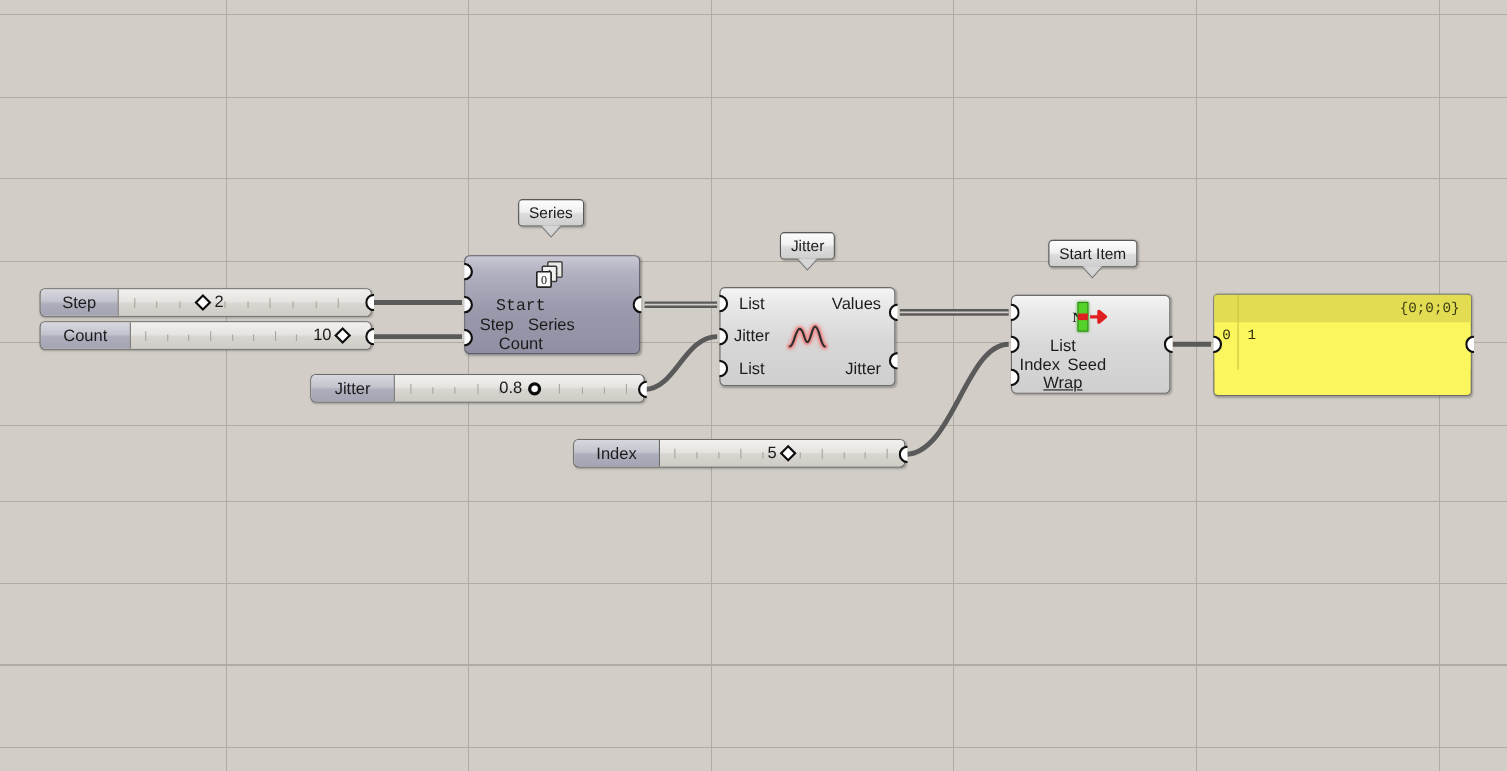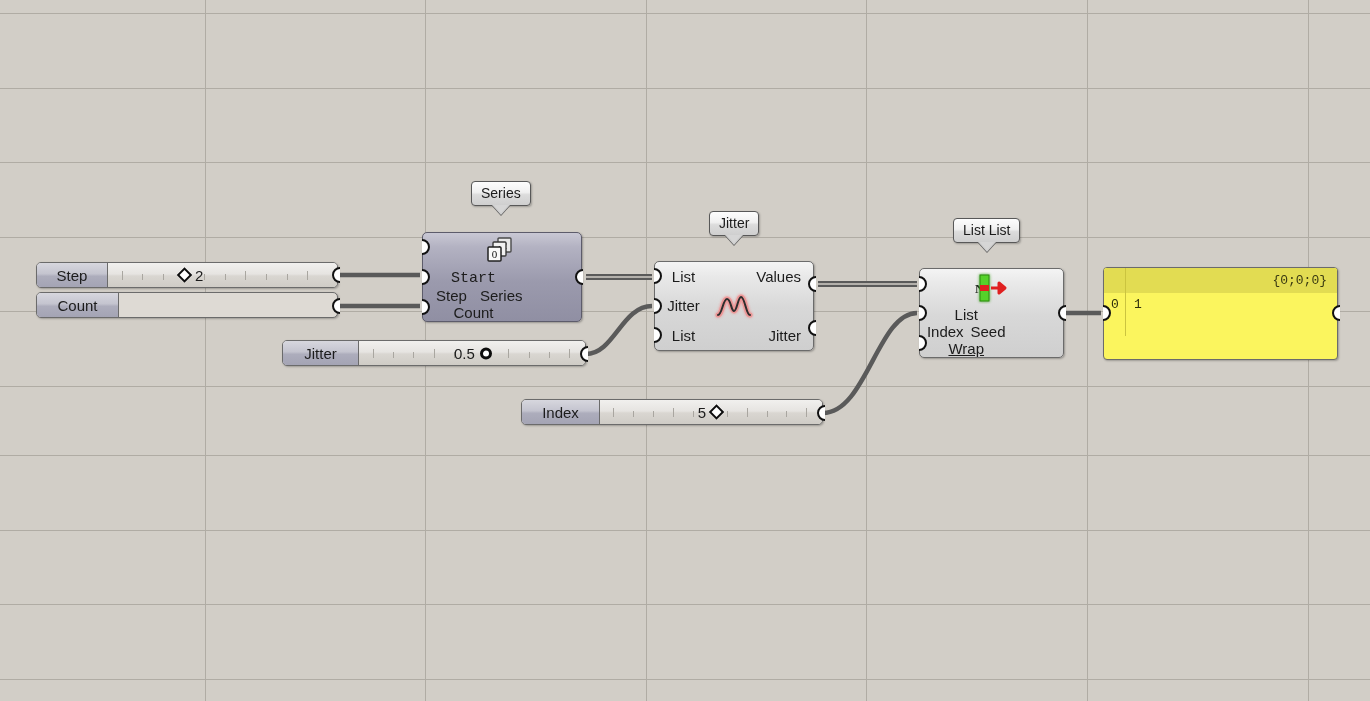--- a/index.html
+++ b/index.html
@@ -323,40 +323,58 @@
       <div class="slider-value" style="left:31%">
         <div class="grip-diamond"></div>
         <span>2</span>
       </div>
     </div>
   </div>
   <div class="grip out" style="left:332px; top:267px;"></div>
 
   <div class="slider" style="left:36px; top:292px; width:302px;">
     <div class="slider-label" style="min-width:63px">Count</div>
+    <div class="slider-track">
+      <div class="ticks">
+        <div class="tick tall" style="left:6%"></div>
+        <div class="tick" style="left:15%"></div>
+        <div class="tick" style="left:24%"></div>
+        <div class="tick tall" style="left:33%"></div>
+        <div class="tick" style="left:42%"></div>
+        <div class="tick" style="left:51%"></div>
+        <div class="tick tall" style="left:60%"></div>
+        <div class="tick" style="left:69%"></div>
+        <div class="tick" style="left:78%"></div>
+        <div class="tick tall" style="left:87%"></div>
+      </div>
+      <div class="slider-value" style="right:9%">
+        <span>10</span>
+        <div class="grip-diamond"></div>
+      </div>
+    </div>
   </div>
   <div class="grip out" style="left:332px; top:298px;"></div>
 
   <div class="slider" style="left:282px; top:340px; width:304px;">
     <div class="slider-label" style="min-width:57px">Jitter</div>
     <div class="slider-track">
       <div class="ticks">
         <div class="tick tall" style="left:6%"></div>
         <div class="tick" style="left:15%"></div>
         <div class="tick" style="left:24%"></div>
         <div class="tick tall" style="left:33%"></div>
         <div class="tick" style="left:42%"></div>
         <div class="tick" style="left:57%"></div>
         <div class="tick tall" style="left:66%"></div>
         <div class="tick" style="left:75%"></div>
         <div class="tick" style="left:84%"></div>
         <div class="tick tall" style="left:93%"></div>
       </div>
       <div class="slider-value" style="left:42%">
-        <span>0.5</span>
+        <span>0.8</span>
         <div class="grip-circle"></div>
       </div>
     </div>
   </div>
   <div class="grip out" style="left:580px; top:346px;"></div>
 
   <div class="slider" style="left:521px; top:399px; width:302px;">
     <div class="slider-label" style="min-width:59px">Index</div>
     <div class="slider-track">
       <div class="ticks">
@@ -443,21 +461,21 @@
       <div class="param-out">Jitter</div>
     </div>
   </div>
   <div class="grip in" style="left:646px; top:268px;"></div>
   <div class="grip in" style="left:646px; top:298px;"></div>
   <div class="grip in" style="left:646px; top:327px;"></div>
   <div class="grip out" style="left:808px; top:276px;"></div>
   <div class="grip out" style="left:808px; top:320px;"></div>
 
   <div class="nametag" style="left:953px; top:218px;">
-    <span>List List</span>
+    <span>Start Item</span>
     <span class="tail"></span>
   </div>
 
   <div class="node component" style="left:919px; top:268px; width:145px; height:90px;">
     <div class="comp-grid" style="grid-template-columns: 1fr 42px 1fr; grid-template-rows: repeat(3, 1fr);">
       <div class="param-in center" style="grid-column:1/3;">List</div>
       <div></div>
 
       <div class="param-in center">Index</div>
       <div class="comp-icon" style="grid-row:1/4; grid-column:2;">

